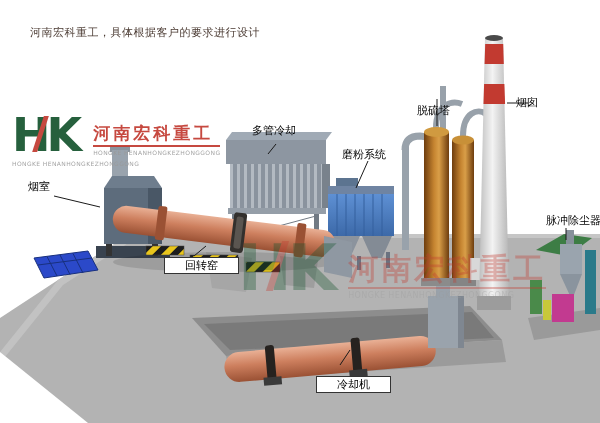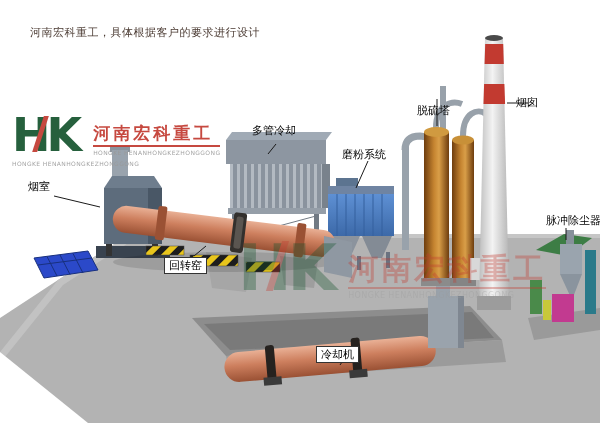--- a/index.html
+++ b/index.html
@@ -1,21 +1,21 @@
 <!DOCTYPE html>
 <html><head>
 <meta charset="utf-8">
 <style>
   html,body{margin:0;padding:0;background:#fff;}
   #scene{position:relative;width:600px;height:423px;background:#fff;overflow:hidden;
     font-family:"DejaVu Sans","Liberation Sans",sans-serif;}
   #scene > svg{position:absolute;left:0;top:0;}
   .disclaimer{position:absolute;left:30px;top:25px;font-size:11px;color:#4a3a32;letter-spacing:.5px;z-index:40;}
   .lbl{position:absolute;font-size:11px;color:#000;white-space:nowrap;z-index:40;line-height:14px;}
-  .lbl.boxed{background:#fff;border:1px solid #333;padding:0 4px;line-height:15px;}
+  .lbl.boxed{background:#fff;border:1px solid #333;padding:0 20px;line-height:15px;}
   .wm{position:absolute;z-index:30;pointer-events:none;}
   .wm .row{display:flex;align-items:flex-start;}
   .wm .mono{font-weight:bold;color:#14532d;letter-spacing:-4px;line-height:1;position:relative;}
   .wm .mono i{position:absolute;background:#c23a30;transform:skewX(-18deg);}
   .wm .txt{margin-left:15px;}
   .wm .cn{color:#c23a30;font-weight:bold;letter-spacing:3px;line-height:1.1;white-space:nowrap;}
   .wm .en{color:#9a9a9a;letter-spacing:.4px;white-space:nowrap;}
   .wm .redline{height:2px;background:#c23a30;margin:2px 0;}
   #wm-top{left:12px;top:112px;opacity:.92;}
   #wm-top .mono{font-size:46px;}
@@ -247,15 +247,15 @@
   </div>
 </div>
 
 <div class="lbl" style="left:28px;top:180px">烟室</div>
 <div class="lbl" style="left:252px;top:124px">多管冷却</div>
 <div class="lbl" style="left:342px;top:148px">磨粉系统</div>
 <div class="lbl" style="left:417px;top:104px">脱硫塔</div>
 <div class="lbl" style="left:516px;top:96px">烟囱</div>
 <div class="lbl" style="left:546px;top:214px">脉冲除尘器</div>
 <div class="lbl boxed" style="left:164px;top:257px">回转窑</div>
-<div class="lbl boxed" style="left:316px;top:346px">冷却机</div>
+<div class="lbl boxed" style="left:316px;top:376px">冷却机</div>
 
 </div>
 
 </body></html>

